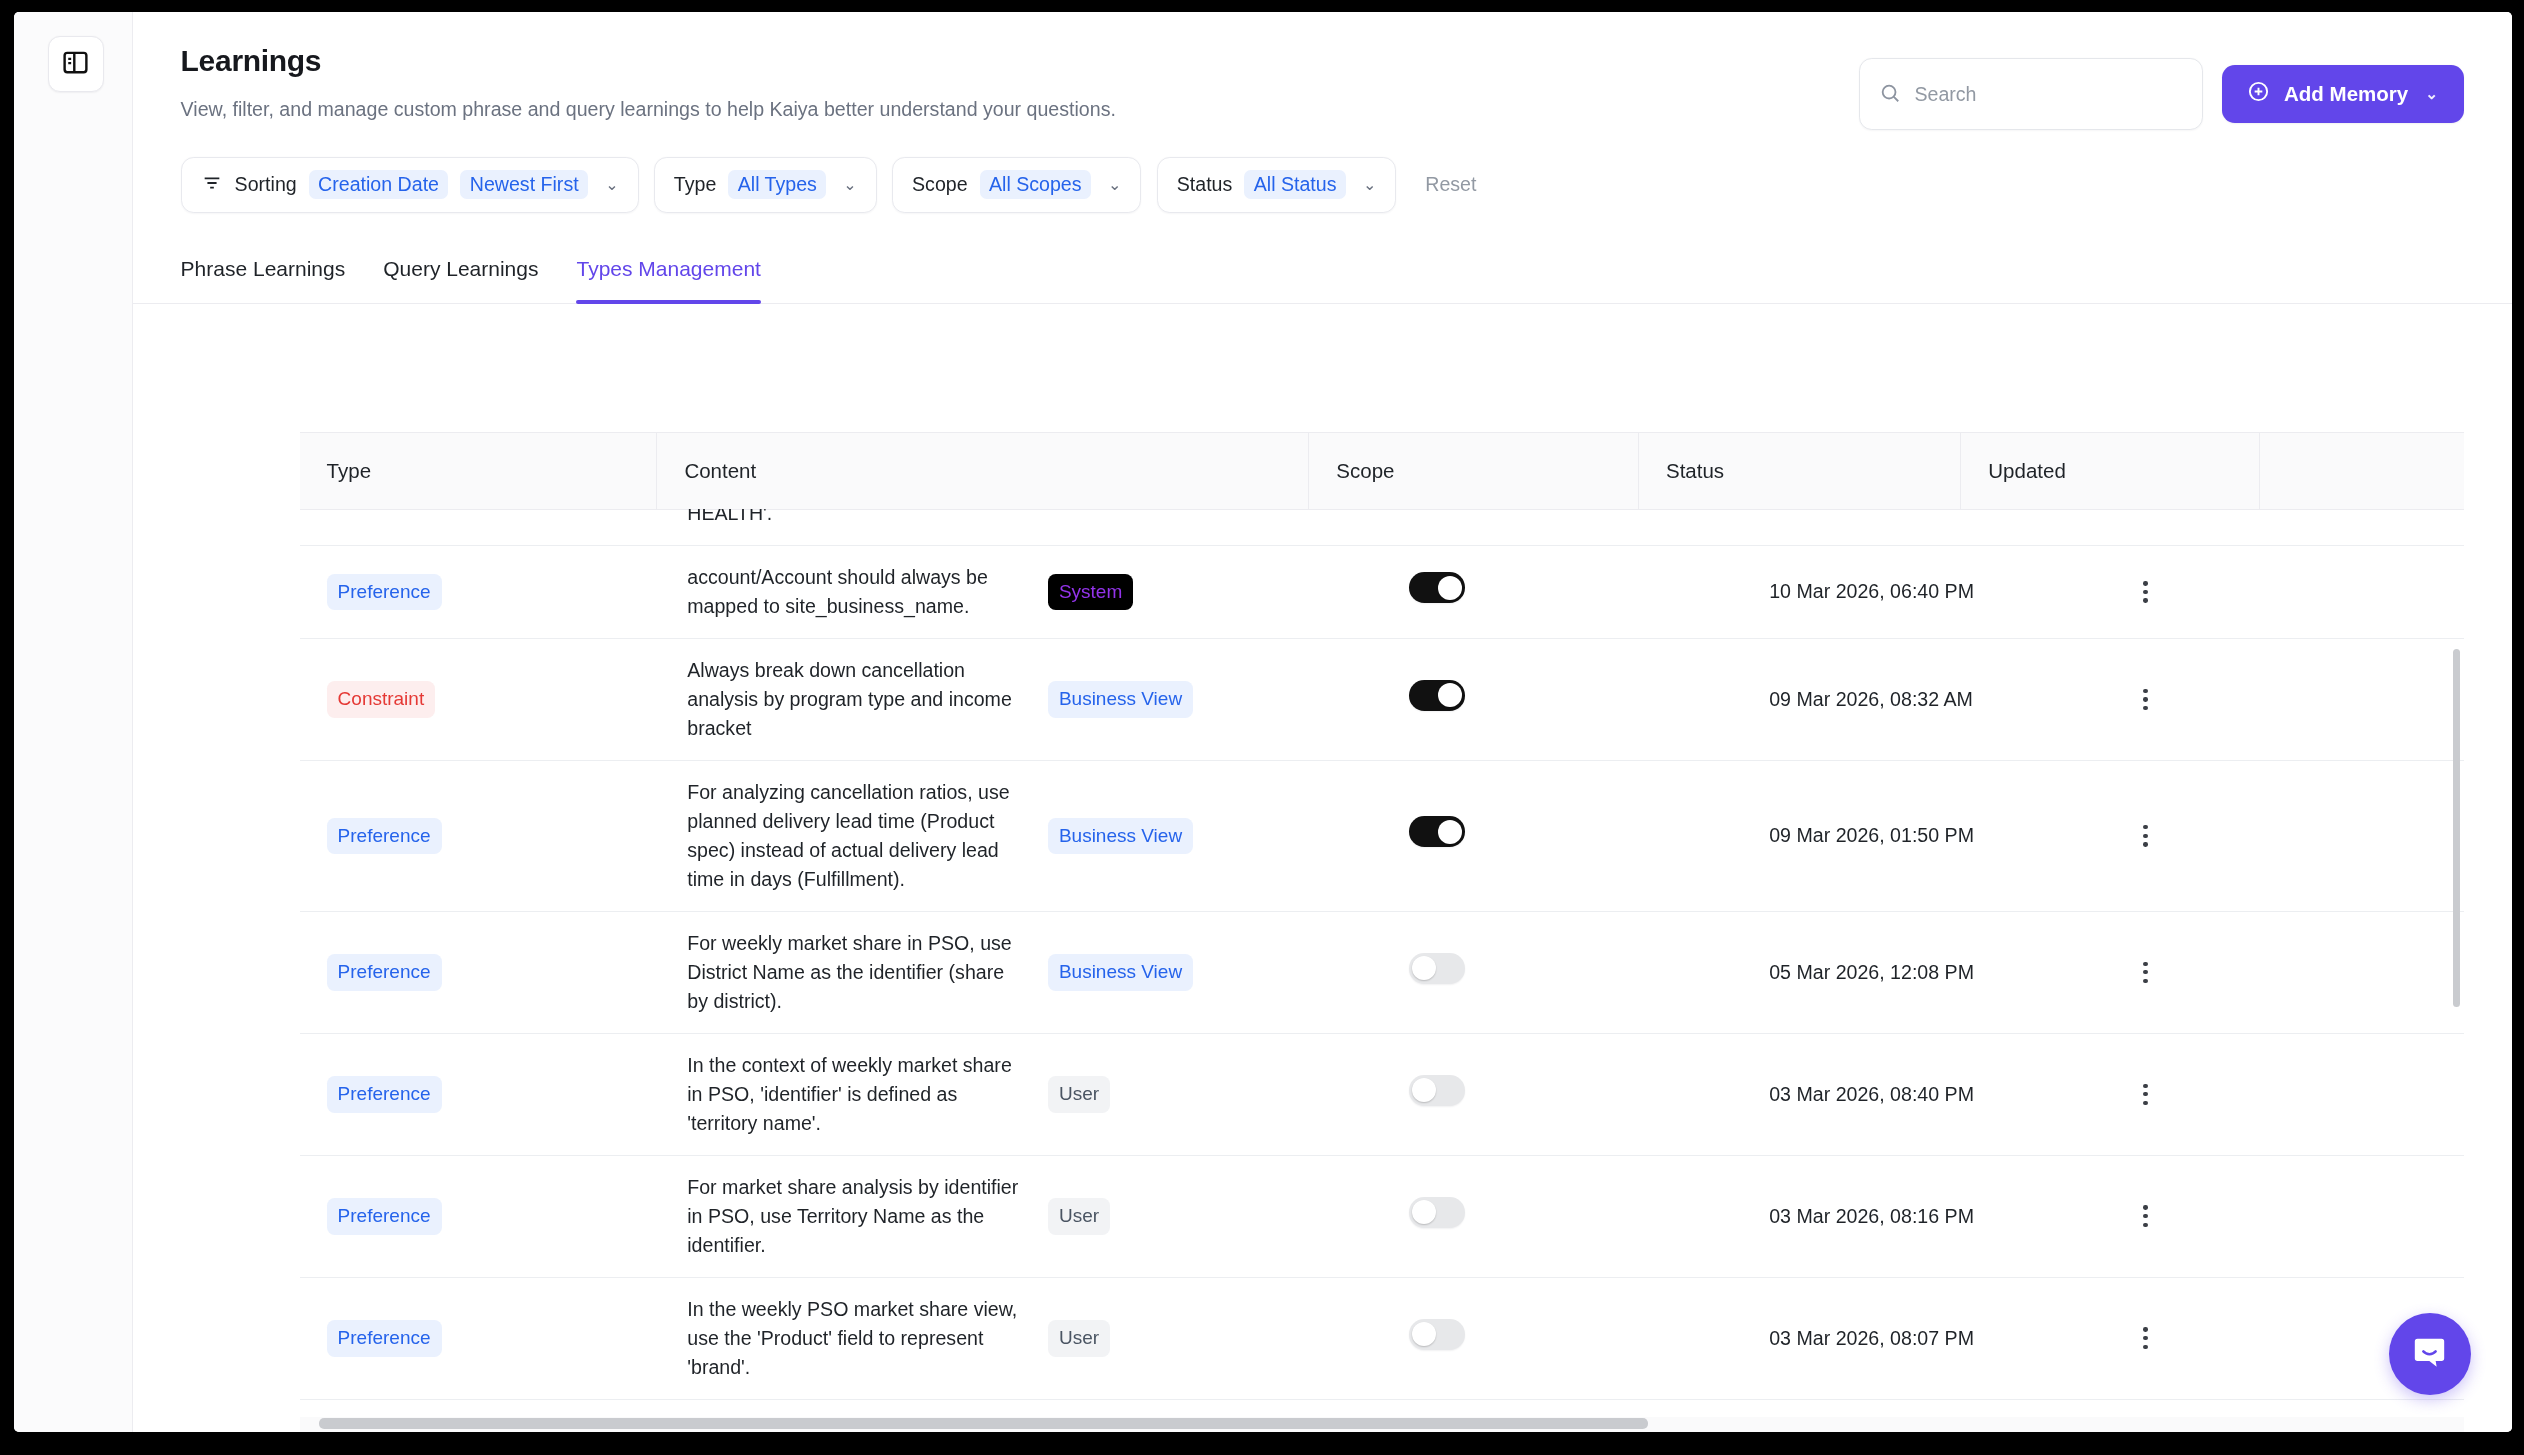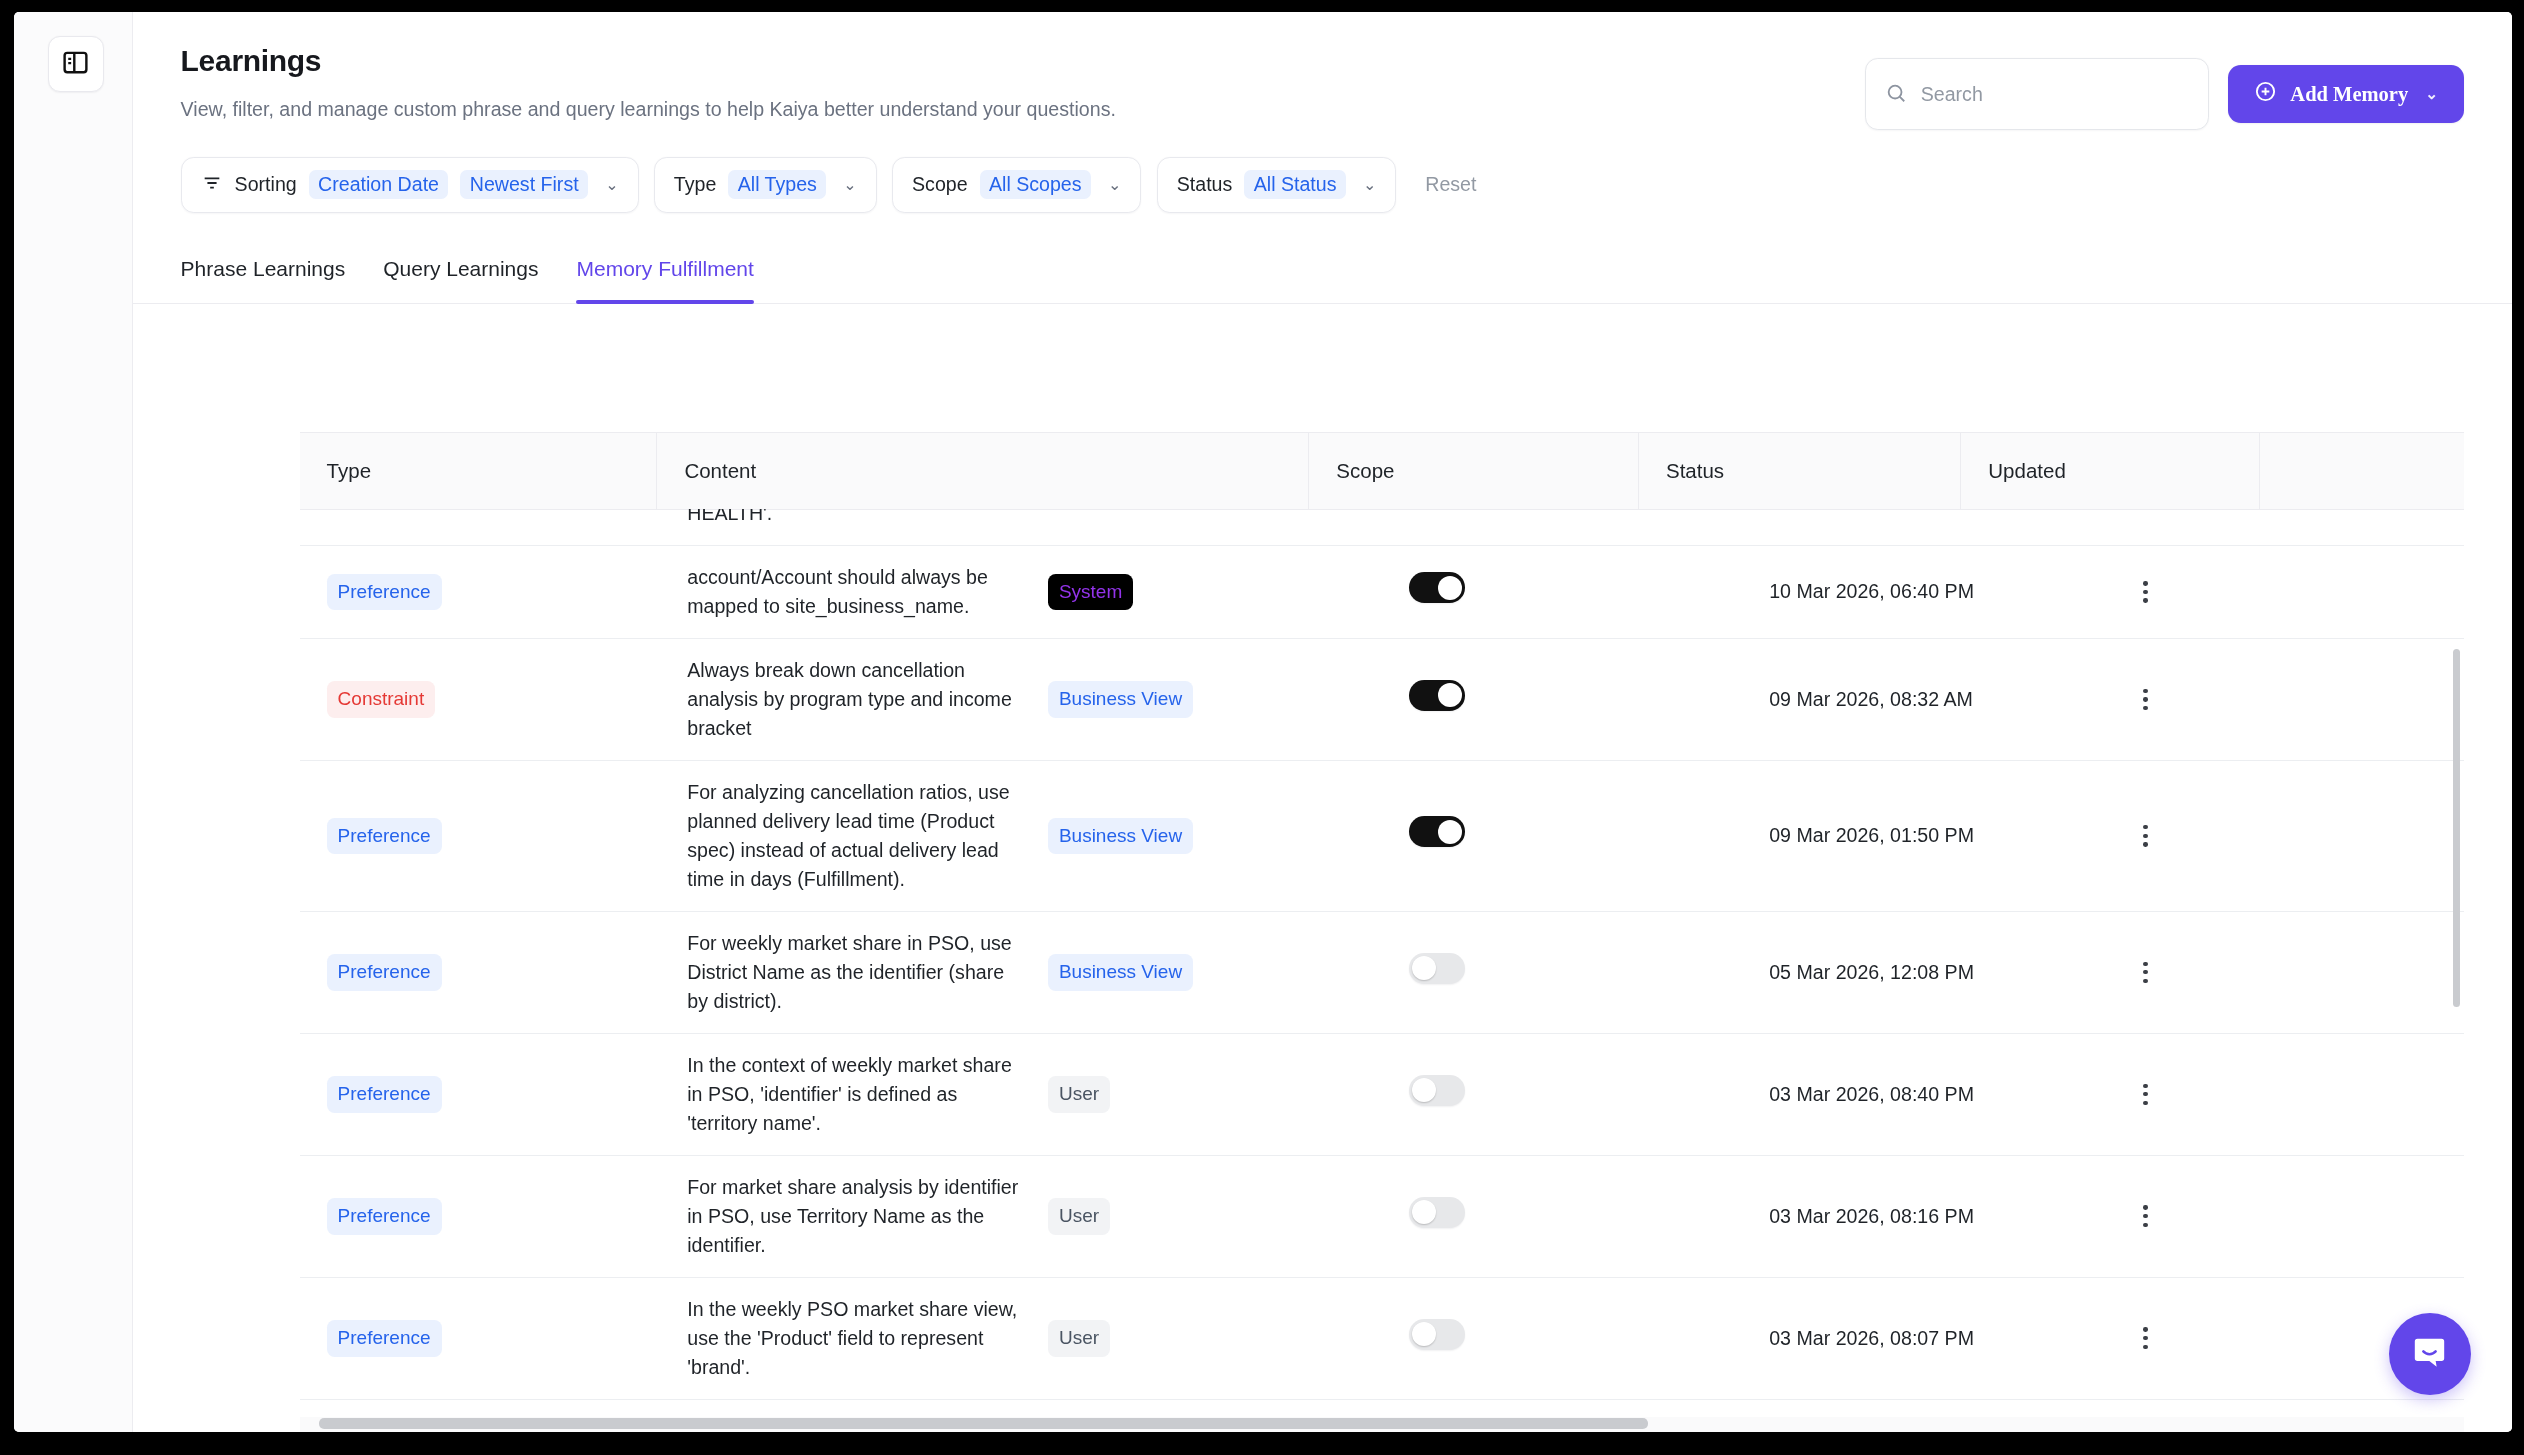--- a/index.html
+++ b/index.html
@@ -56,21 +56,21 @@
   .search-box input {
     border: 0; outline: 0; background: transparent;
     font-family: inherit; font-size: 19.6px; color: #374151;
     width: 100%;
   }
   .search-box input::placeholder { color: #9299a3; }
   .btn-primary {
     height: 58px; padding: 0 25.6px;
     background: #6246ea;
     border: 0; border-radius: 12.8px;
-    color: #fff; font-family: Liberation Serif, serif; font-size: 20.5px; font-weight: 700;
+    color: #fff; font-family: Liberation Sans, sans-serif; font-size: 20.5px; font-weight: 700;
     display: flex; align-items: center; gap: 13.6px;
     cursor: pointer;
     box-shadow: 0 0.9px 1.7px rgba(16,24,40,.06);
   }
   .btn-primary .caret { font-size: 15.3px; opacity: .92; margin-left: 3.4px; }
 
   
   .filters { display: flex; align-items: center; gap: 15.3px; padding: 36px 48px 0 48px; }
   .chip {
     height: 56px;
@@ -298,21 +298,21 @@
         <span class="chip-val">All Status</span>
         <span class="caret">⌄</span>
       </div>
 
       <span class="reset">Reset</span>
     </div>
 
     <div class="tabs" id="tab-bar">
         <div class="tab"><span>Phrase Learnings</span></div>
         <div class="tab"><span>Query Learnings</span></div>
-        <div class="tab active"><span>Memory Fulfillment</span></div>
+        <div class="tab active"><span>Types Management</span></div>
       </div>
 
     <div class="table-wrap">
       <table class="table">
         <colgroup>
           <col class="c-type">
             <col class="c-content">
             <col class="c-scope">
           <col class="c-status">
             <col class="c-updated">

